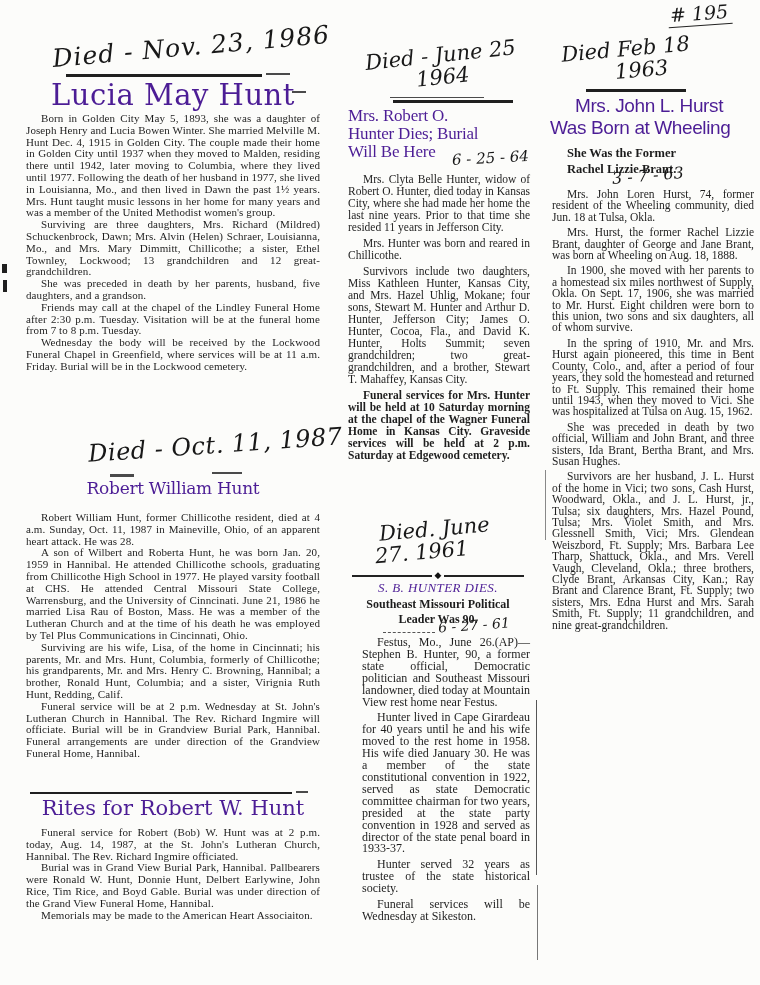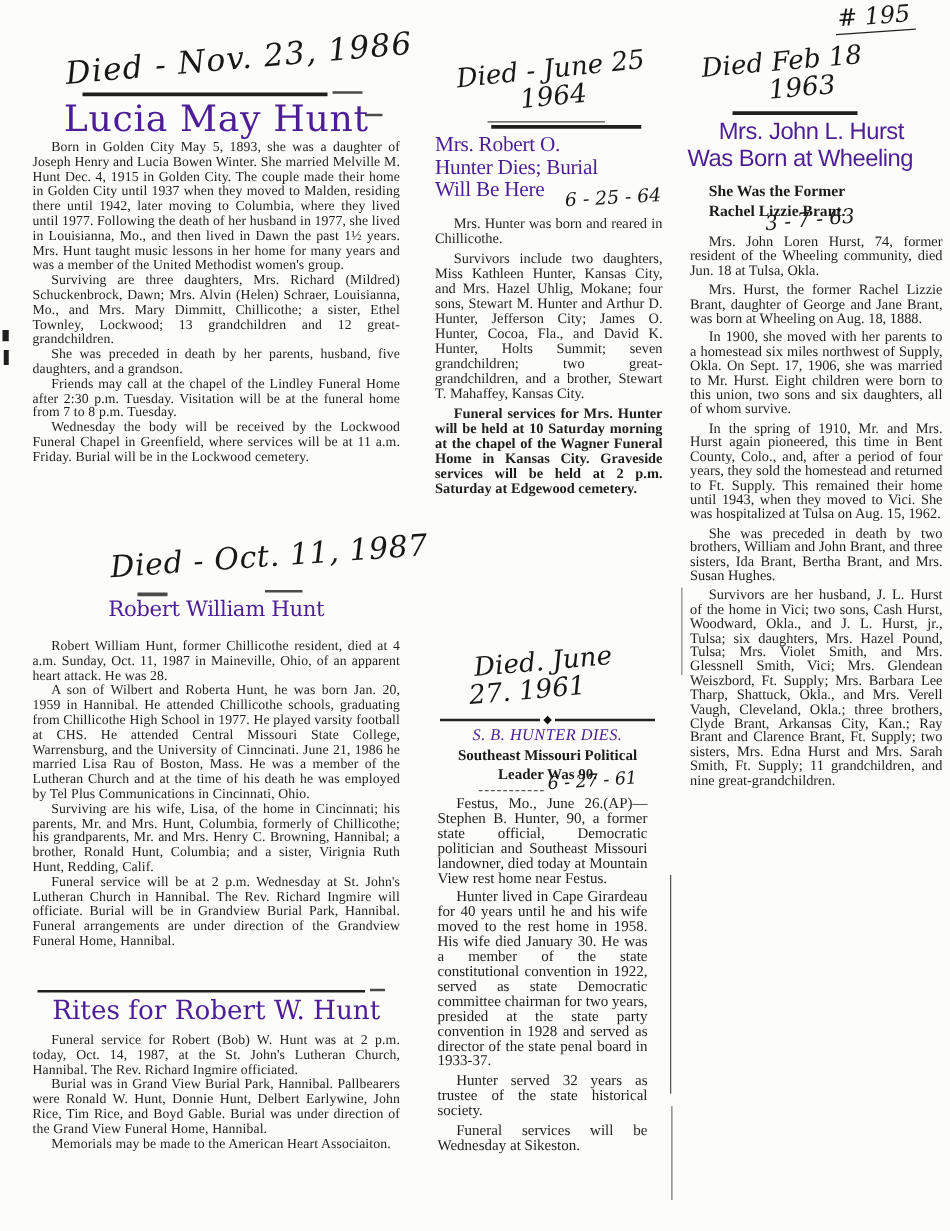--- a/index.html
+++ b/index.html
@@ -6,21 +6,21 @@
   .page {
     position:relative; width:760px; height:985px;
     background:#fcfcfa; overflow:hidden;
     font-family:"Liberation Serif", serif; color:#1c1c1c;
   }
   
   .news { text-align:justify; color:#1e1e1e; }
   .news p { margin:0; text-indent:15px; }
   .col-left  { position:absolute; left:26px;  width:294px; font-size:11px;   line-height:11.8px; letter-spacing:0.1px; }
   .col-mid   { position:absolute; left:348px; width:182px; font-size:11.5px; line-height:12px; }
-  .col-sb    { position:absolute; left:350px; width:168px; font-size:12px;   line-height:11.9px;font-family:Liberation Serif, serif; }
+  .col-sb    { position:absolute; left:362px; width:168px; font-size:12px;   line-height:11.9px;font-family:Liberation Serif, serif; }
   .col-right { position:absolute; left:552px; width:202px; font-size:11.5px; line-height:11.4px; }
   .col-mid p + p, .col-sb p + p, .col-right p + p { margin-top:4px; }
   .bold-par { font-weight:bold; }
   
   .headline { position:absolute; font-family:"DejaVu Serif", serif; font-weight:normal; color:#4c1d95; margin:0; }
   .hl-center { text-align:center; }
   .hl-lucia  { left:26px; top:78px;  width:294px; font-size:29px; letter-spacing:0.5px; }
   .hl-robert { left:26px; top:478px; width:294px; font-size:17px; letter-spacing:-0.3px; }
   .hl-rites  { left:26px; top:796px; width:294px; font-size:21px; }
   .hl-hunter { left:348px; top:107px; width:190px; font-size:17px; line-height:17.8px;
@@ -81,21 +81,21 @@
     <p>Surviving are his wife, Lisa, of the home in Cincinnati; his parents, Mr. and Mrs. Hunt, Columbia, formerly of Chillicothe; his grandparents, Mr. and Mrs. Henry C. Browning, Hannibal; a brother, Ronald Hunt, Columbia; and a sister, Virignia Ruth Hunt, Redding, Calif.</p>
     <p>Funeral service will be at 2 p.m. Wednesday at St. John's Lutheran Church in Hannibal. The Rev. Richard Ingmire will officiate. Burial will be in Grandview Burial Park, Hannibal. Funeral arrangements are under direction of the Grandview Funeral Home, Hannibal.</p>
   </div>
 
   <div class="rule" style="left:30px; top:792px; width:262px; height:2px;"></div>
   <div class="rule-soft" style="left:296px; top:791px; width:12px; height:1.5px;"></div>
 
   <h1 class="headline hl-center hl-rites">Rites for Robert W. Hunt</h1>
 
   <div class="news col-left" style="top:827px;">
-    <p>Funeral service for Robert (Bob) W. Hunt was at 2 p.m. today, Oct. 14, 1987, at the St. John's Lutheran Church, Hannibal. The Rev. Richard Ingmire officiated.</p>
+    <p>Funeral service for Robert (Bob) W. Hunt was at 2 p.m. today, Aug. 14, 1987, at the St. John's Lutheran Church, Hannibal. The Rev. Richard Ingmire officiated.</p>
     <p>Burial was in Grand View Burial Park, Hannibal. Pallbearers were Ronald W. Hunt, Donnie Hunt, Delbert Earlywine, John Rice, Tim Rice, and Boyd Gable. Burial was under direction of the Grand View Funeral Home, Hannibal.</p>
     <p>Memorials may be made to the American Heart Associaiton.</p>
   </div>
 
   <div class="hw" style="left:366px; top:44px; font-size:21px; transform:rotate(-6deg); text-align:center;">
     <div>Died - June 25</div>
     <div>1964</div>
   </div>
 
   <div class="rule-soft" style="left:390px; top:97px; width:94px; height:1px;"></div>
@@ -103,20 +103,21 @@
 
   <h2 class="headline hl-hunter" style="position:absolute;">
     <span style="display:block;">Mrs. Robert O.</span>
     <span style="display:block;">Hunter Dies; Burial</span>
     <span style="display:block;">Will Be Here</span>
   </h2>
 
   <div class="hw" style="left:452px; top:151px; font-size:15px; transform:rotate(-3deg);">6 - 25 - 64</div>
 
   <div class="news col-mid" style="top:173px;">
+    <p>Mrs. Clyta Belle Hunter, widow of Robert O. Hunter, died today in Kansas City, where she had made her home the last nine years. Prior to that time she resided 11 years in Jefferson City.</p>
     <p>Mrs. Hunter was born and reared in Chillicothe.</p>
     <p>Survivors include two daughters, Miss Kathleen Hunter, Kansas City, and Mrs. Hazel Uhlig, Mokane; four sons, Stewart M. Hunter and Arthur D. Hunter, Jefferson City; James O. Hunter, Cocoa, Fla., and David K. Hunter, Holts Summit; seven grandchildren; two great-grandchildren, and a brother, Stewart T. Mahaffey, Kansas City.</p>
     <p class="bold-par">Funeral services for Mrs. Hunter will be held at 10 Saturday morning at the chapel of the Wagner Funeral Home in Kansas City. Graveside services will be held at 2 p.m. Saturday at Edgewood cemetery.</p>
   </div>
 
   <div class="hw" style="left:380px; top:518px; font-size:21px; transform:rotate(-5deg);">
     <div>Died. June</div>
     <div style="margin-left:-6px;">27. 1961</div>
   </div>
 
@@ -164,21 +165,21 @@
     <span style="display:block;">Rachel Lizzie Brant.</span>
   </p>
 
   <div class="hw" style="left:612px; top:168px; font-size:16px; transform:rotate(-5deg);">3 - 7 - 63</div>
 
   <div class="news col-right" style="top:189px;">
     <p>Mrs. John Loren Hurst, 74, former resident of the Wheeling community, died Jun. 18 at Tulsa, Okla.</p>
     <p>Mrs. Hurst, the former Rachel Lizzie Brant, daughter of George and Jane Brant, was born at Wheeling on Aug. 18, 1888.</p>
     <p>In 1900, she moved with her parents to a homestead six miles northwest of Supply, Okla. On Sept. 17, 1906, she was married to Mr. Hurst. Eight children were born to this union, two sons and six daughters, all of whom survive.</p>
     <p>In the spring of 1910, Mr. and Mrs. Hurst again pioneered, this time in Bent County, Colo., and, after a period of four years, they sold the homestead and returned to Ft. Supply. This remained their home until 1943, when they moved to Vici. She was hospitalized at Tulsa on Aug. 15, 1962.</p>
-    <p>She was preceded in death by two brothers, William and John Brant, and three sisters, Ida Brant, Bertha Brant, and Mrs. Susan Hughes.</p>
+    <p>She was preceded in death by two official, William and John Brant, and three sisters, Ida Brant, Bertha Brant, and Mrs. Susan Hughes.</p>
     <p>Survivors are her husband, J. L. Hurst of the home in Vici; two sons, Cash Hurst, Woodward, Okla., and J. L. Hurst, jr., Tulsa; six daughters, Mrs. Hazel Pound, Tulsa; Mrs. Violet Smith, and Mrs. Glessnell Smith, Vici; Mrs. Glendean Weiszbord, Ft. Supply; Mrs. Barbara Lee Tharp, Shattuck, Okla., and Mrs. Verell Vaugh, Cleveland, Okla.; three brothers, Clyde Brant, Arkansas City, Kan.; Ray Brant and Clarence Brant, Ft. Supply; two sisters, Mrs. Edna Hurst and Mrs. Sarah Smith, Ft. Supply; 11 grandchildren, and nine great-grandchildren.</p>
   </div>
 
   <div class="vline" style="left:545px; top:470px; height:70px; background:#888;"></div>
 
   <div class="rule" style="left:2px; top:264px; width:5px; height:9px;"></div>
   <div class="rule" style="left:3px; top:280px; width:4px; height:12px;"></div>
 
 </div>
 

